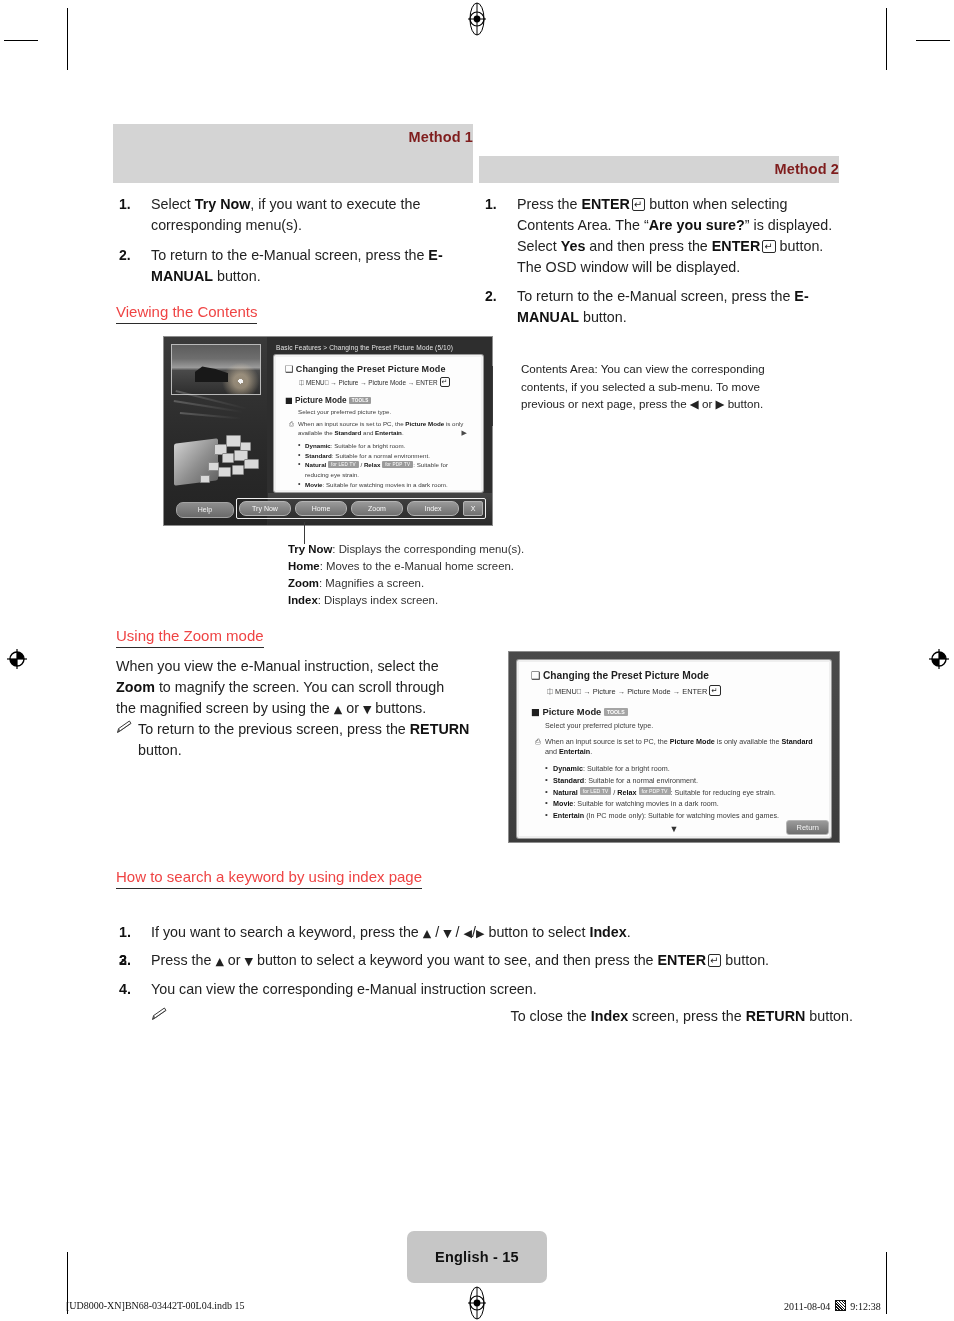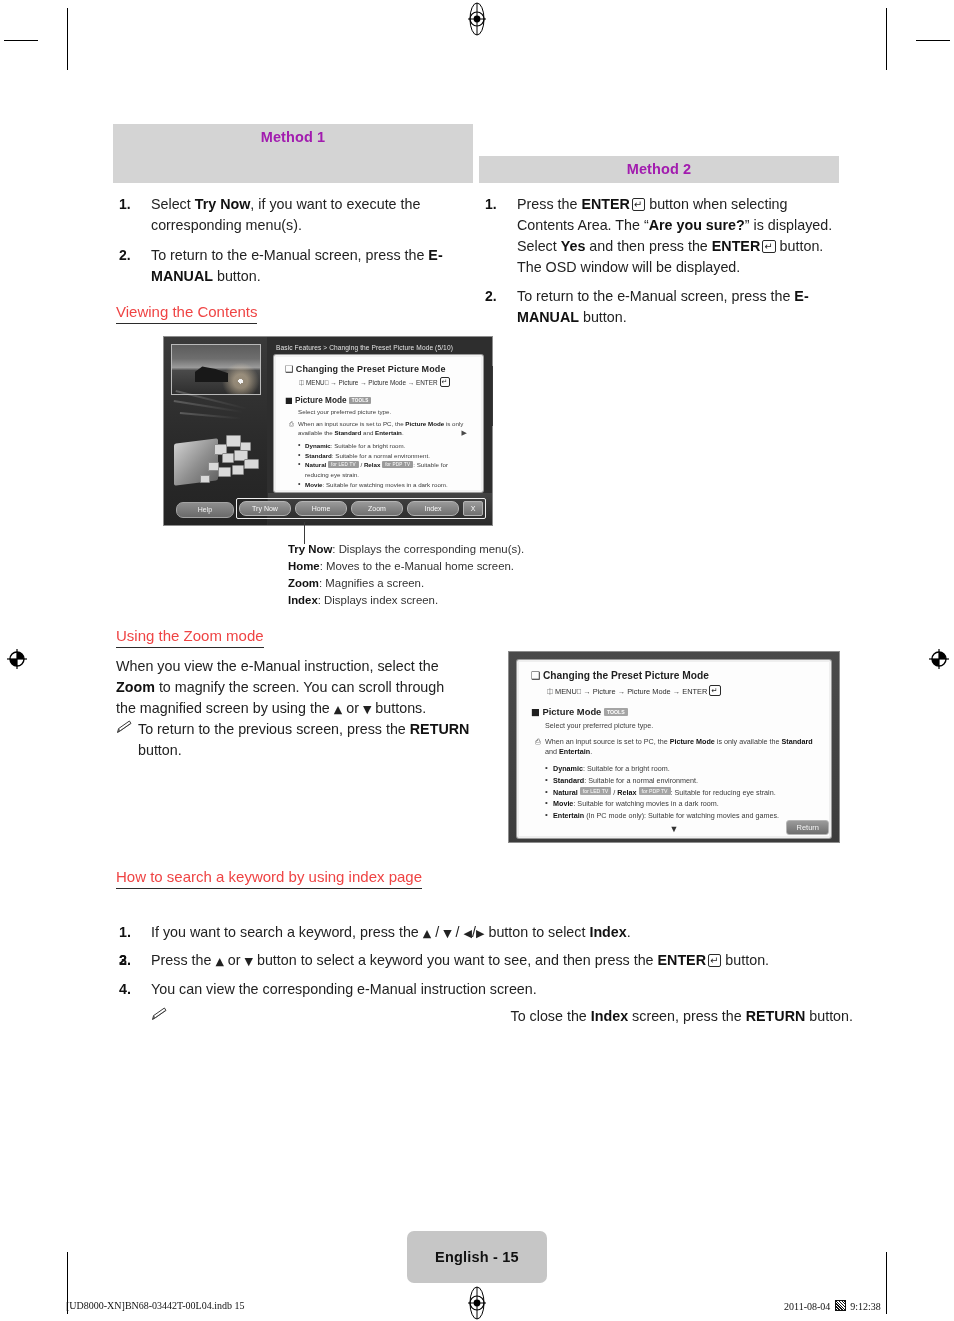--- a/index.html
+++ b/index.html
@@ -36,24 +36,24 @@
     left: 113px;
     top: 124px;
     width: 726px;
   }
   .method-head-row {
     display: flex;
     gap: 6px;
   }
   .method-head {
     background: #d4d4d4;
-    color: #a21caf;
+    color: #7f1d1d;
     font-size: 14.5px;
     font-weight: 700;
-    text-align: center;
+    text-align: right;
     padding: 5px 0 6px 0;
     letter-spacing: .1px;
   }
   .method-head.left  { width: 360px; }
   .method-head.right { width: 360px; margin-top: 32px; }
 
   .method-body-row {
     display: flex;
     gap: 6px;
     margin-top: 11px;
@@ -579,20 +579,21 @@
         <div class="tvbtn">Zoom</div>
         <div class="tvbtn">Index</div>
         <div class="tvbtn x">X</div>
       </div>
     </div>
   </div>
 
   <div class="callout-line" style="left:304px;top:522px;height:22px;"></div>
   <div class="callout-line" style="left:492px;top:366px;height:60px;"></div>
 
+  <div class="para" style="left:521px;top:360px;width:250px;font-size:11.6px;line-height:1.52;">Contents Area: You can view the corresponding contents, if you selected a sub-menu. To move previous or next page, press the ◀ or ▶ button.</div>
 
   <div class="legend" style="left:288px;top:541px;width:260px;">
     <div><b>Try Now</b><span>: Displays the corresponding menu(s).</span></div>
     <div><b>Home</b><span>: Moves to the e-Manual home screen.</span></div>
     <div><b>Zoom</b><span>: Magnifies a screen.</span></div>
     <div><b>Index</b><span>: Displays index screen.</span></div>
   </div>
 
   <div class="sec-head" style="left:116px;top:627px;">Using the Zoom mode</div>
 

